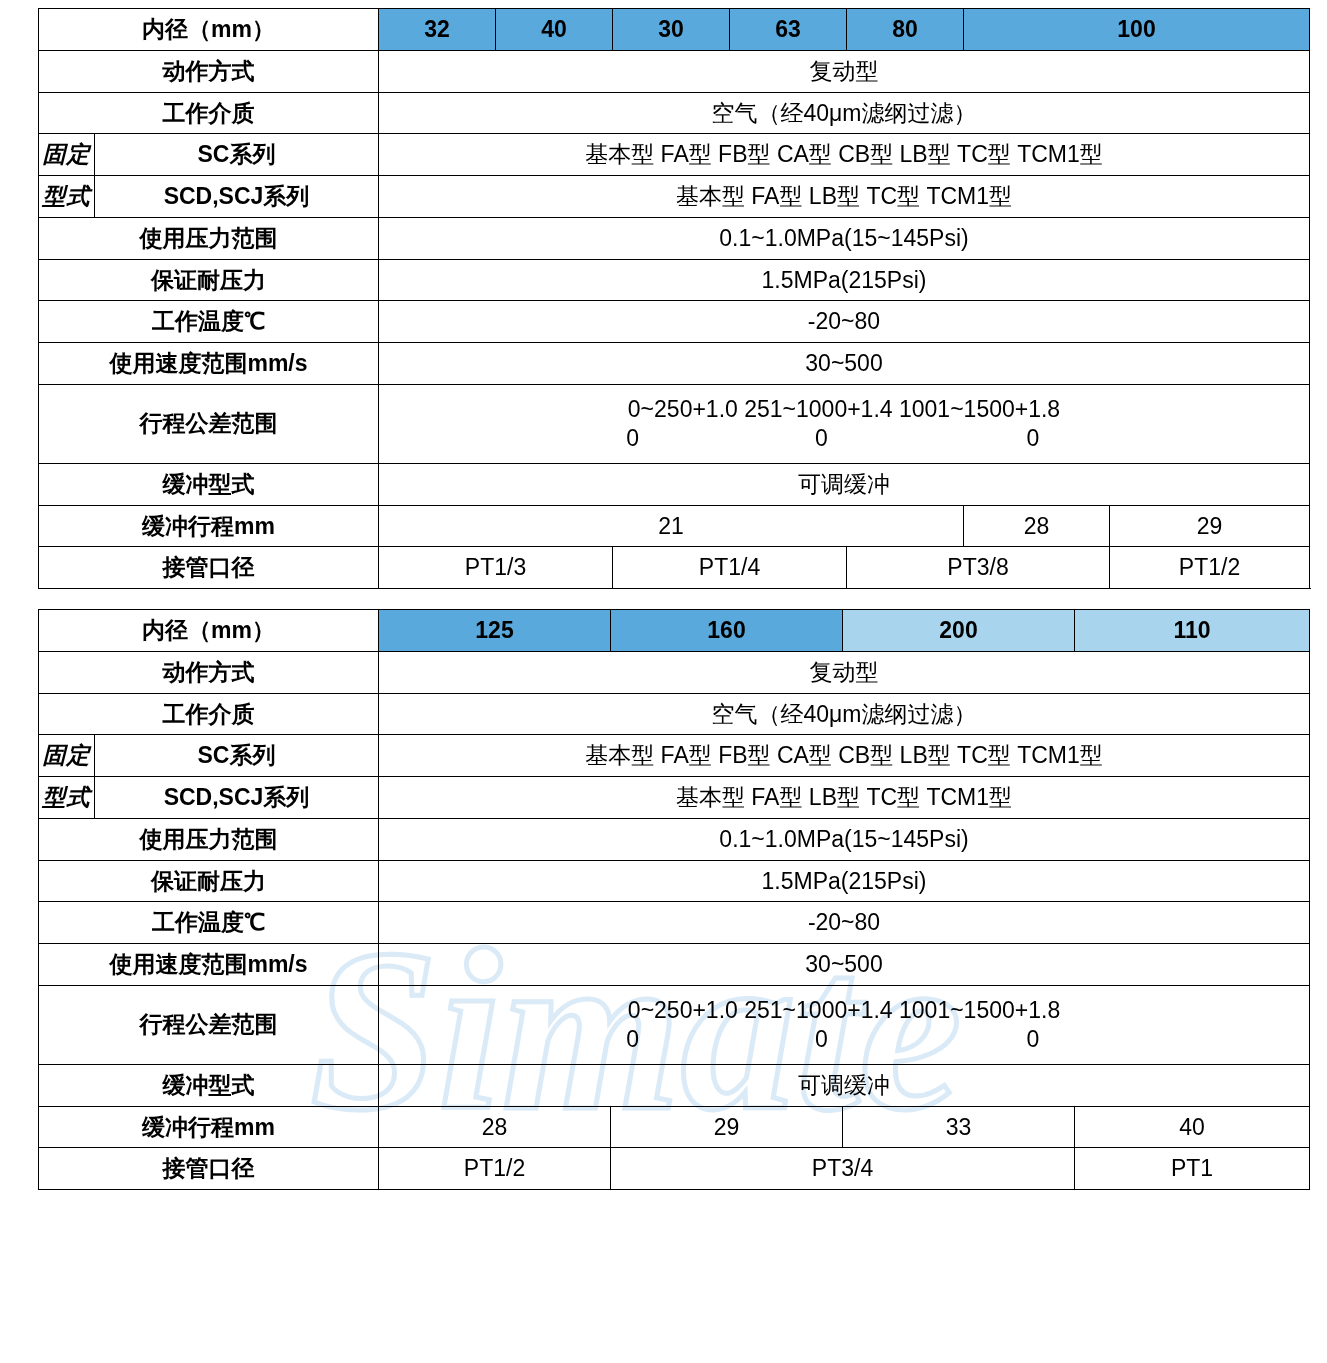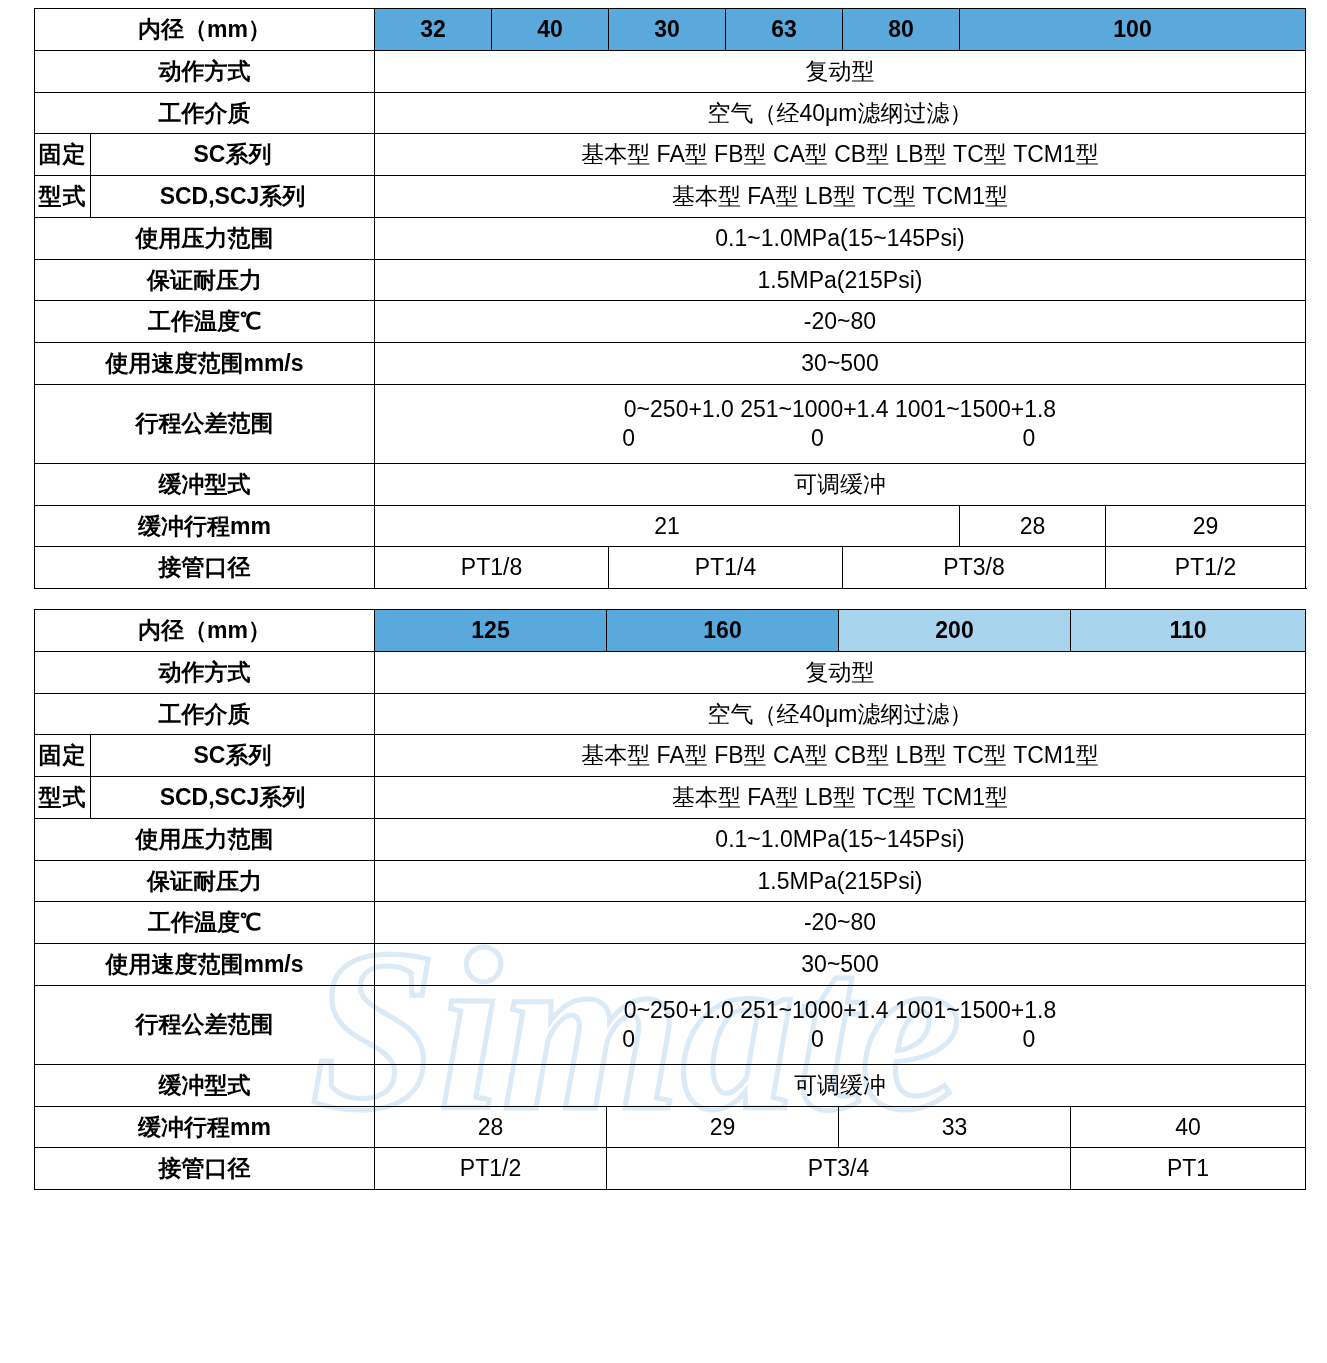--- a/index.html
+++ b/index.html
@@ -25,22 +25,23 @@
     pointer-events: none;
     z-index: 0;
     opacity: 0.55;
     text-decoration: underline;
   }
   .watermark svg { width: 100%; height: 100%; }
 
   .sheet {
     position: relative;
     z-index: 1;
-    padding: 8px 28px 0 34px;
+    padding: 8px 28px 0 18px;
     box-sizing: border-box;
+    margin-left: 20px;
   }
 
   table.spec {
     border-collapse: collapse;
     width: 1271px;
     table-layout: fixed;
     background: transparent;
   }
   table.spec + table.spec { margin-top: 20px; }
 
@@ -59,20 +60,21 @@
     font-size: 24px;
   }
   td.label-sub {
     font-weight: bold;
     font-size: 22px;
   }
   td.fixed-vert {
     font-weight: bold;
     font-size: 24px;
     letter-spacing: 1px;
+    font-style: italic;
   }
   td.head-blue {
     background: #5aa9dd !important;
     font-weight: bold;
     font-size: 23px;
   }
   td.head-blue-light {
     background: #a8d4ee !important;
     font-weight: bold;
     font-size: 23px;
@@ -177,21 +179,21 @@
         <td class="value" colspan="7">可调缓冲</td>
       </tr>
       <tr>
         <td class="label" colspan="2">缓冲行程mm</td>
         <td class="value" colspan="5">21</td>
         <td class="value">28</td>
         <td class="value">29</td>
       </tr>
       <tr>
         <td class="label" colspan="2">接管口径</td>
-        <td class="value" colspan="2">PT1/8</td>
+        <td class="value" colspan="2">PT1/3</td>
         <td class="value" colspan="2">PT1/4</td>
         <td class="value" colspan="2">PT3/8</td>
         <td class="value" colspan="2">PT1/2</td>
       </tr>
     </tbody>
   </table>
 
   <table class="spec">
     <colgroup>
       <col style="width:56px">

